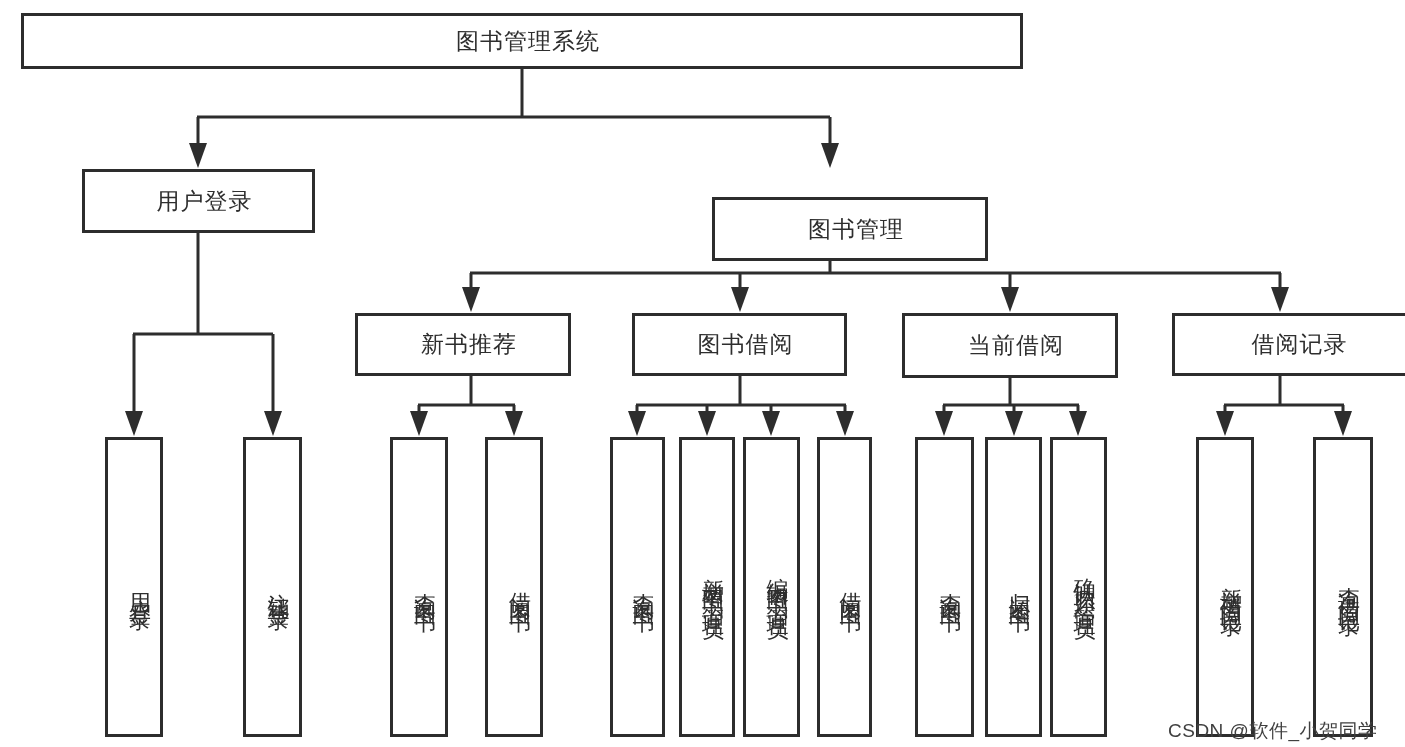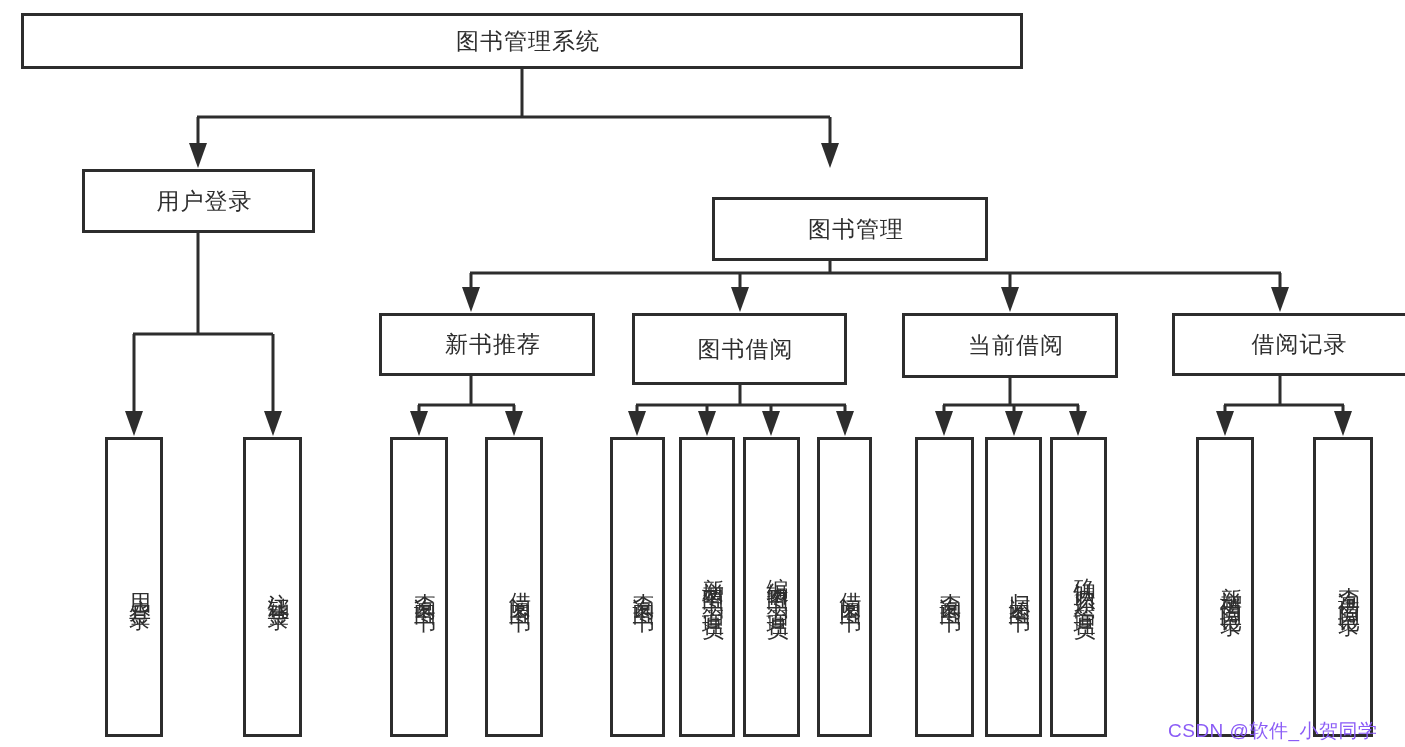--- a/index.html
+++ b/index.html
@@ -45,21 +45,21 @@
     text-orientation: mixed;
     letter-spacing: 6px;
     line-height: 1;
     white-space: nowrap;
   }
   .watermark {
     position: absolute;
     left: 1168px;
     top: 718px;
     font-size: 19px;
-    color: #8b5cf6;
+    color: #404040;
     letter-spacing: 0.5px;
     white-space: nowrap;
   }
 </style>
 </head>
 <body>
 
 <div class="canvas">
 
   <svg class="svg-overlay" viewBox="0 0 1405 747" xmlns="http://www.w3.org/2000/svg">
@@ -106,24 +106,24 @@
     <span>图书管理系统</span>
   </div>
 
   <div class="node h" style="left:82px; top:169px; width:233px; height:64px;">
     <span>用户登录</span>
   </div>
   <div class="node h" style="left:712px; top:169px; width:276px; height:64px;margin-top:28px;">
     <span>图书管理</span>
   </div>
 
-  <div class="node h" style="left:379px; top:313px; width:216px; height:63px;">
+  <div class="node h" style="left:355px; top:313px; width:216px; height:63px;">
     <span>新书推荐</span>
   </div>
-  <div class="node h" style="left:632px; top:313px; width:215px; height:72px;">
+  <div class="node h" style="left:632px; top:313px; width:215px; height:63px;">
     <span>图书借阅</span>
   </div>
   <div class="node h" style="left:902px; top:313px; width:216px; height:65px;">
     <span>当前借阅</span>
   </div>
   <div class="node h" style="left:1172px; top:313px; width:243px; height:63px;">
     <span>借阅记录</span>
   </div>
 
   <div class="node v" style="left:105px; top:437px; width:58px; height:300px;">

